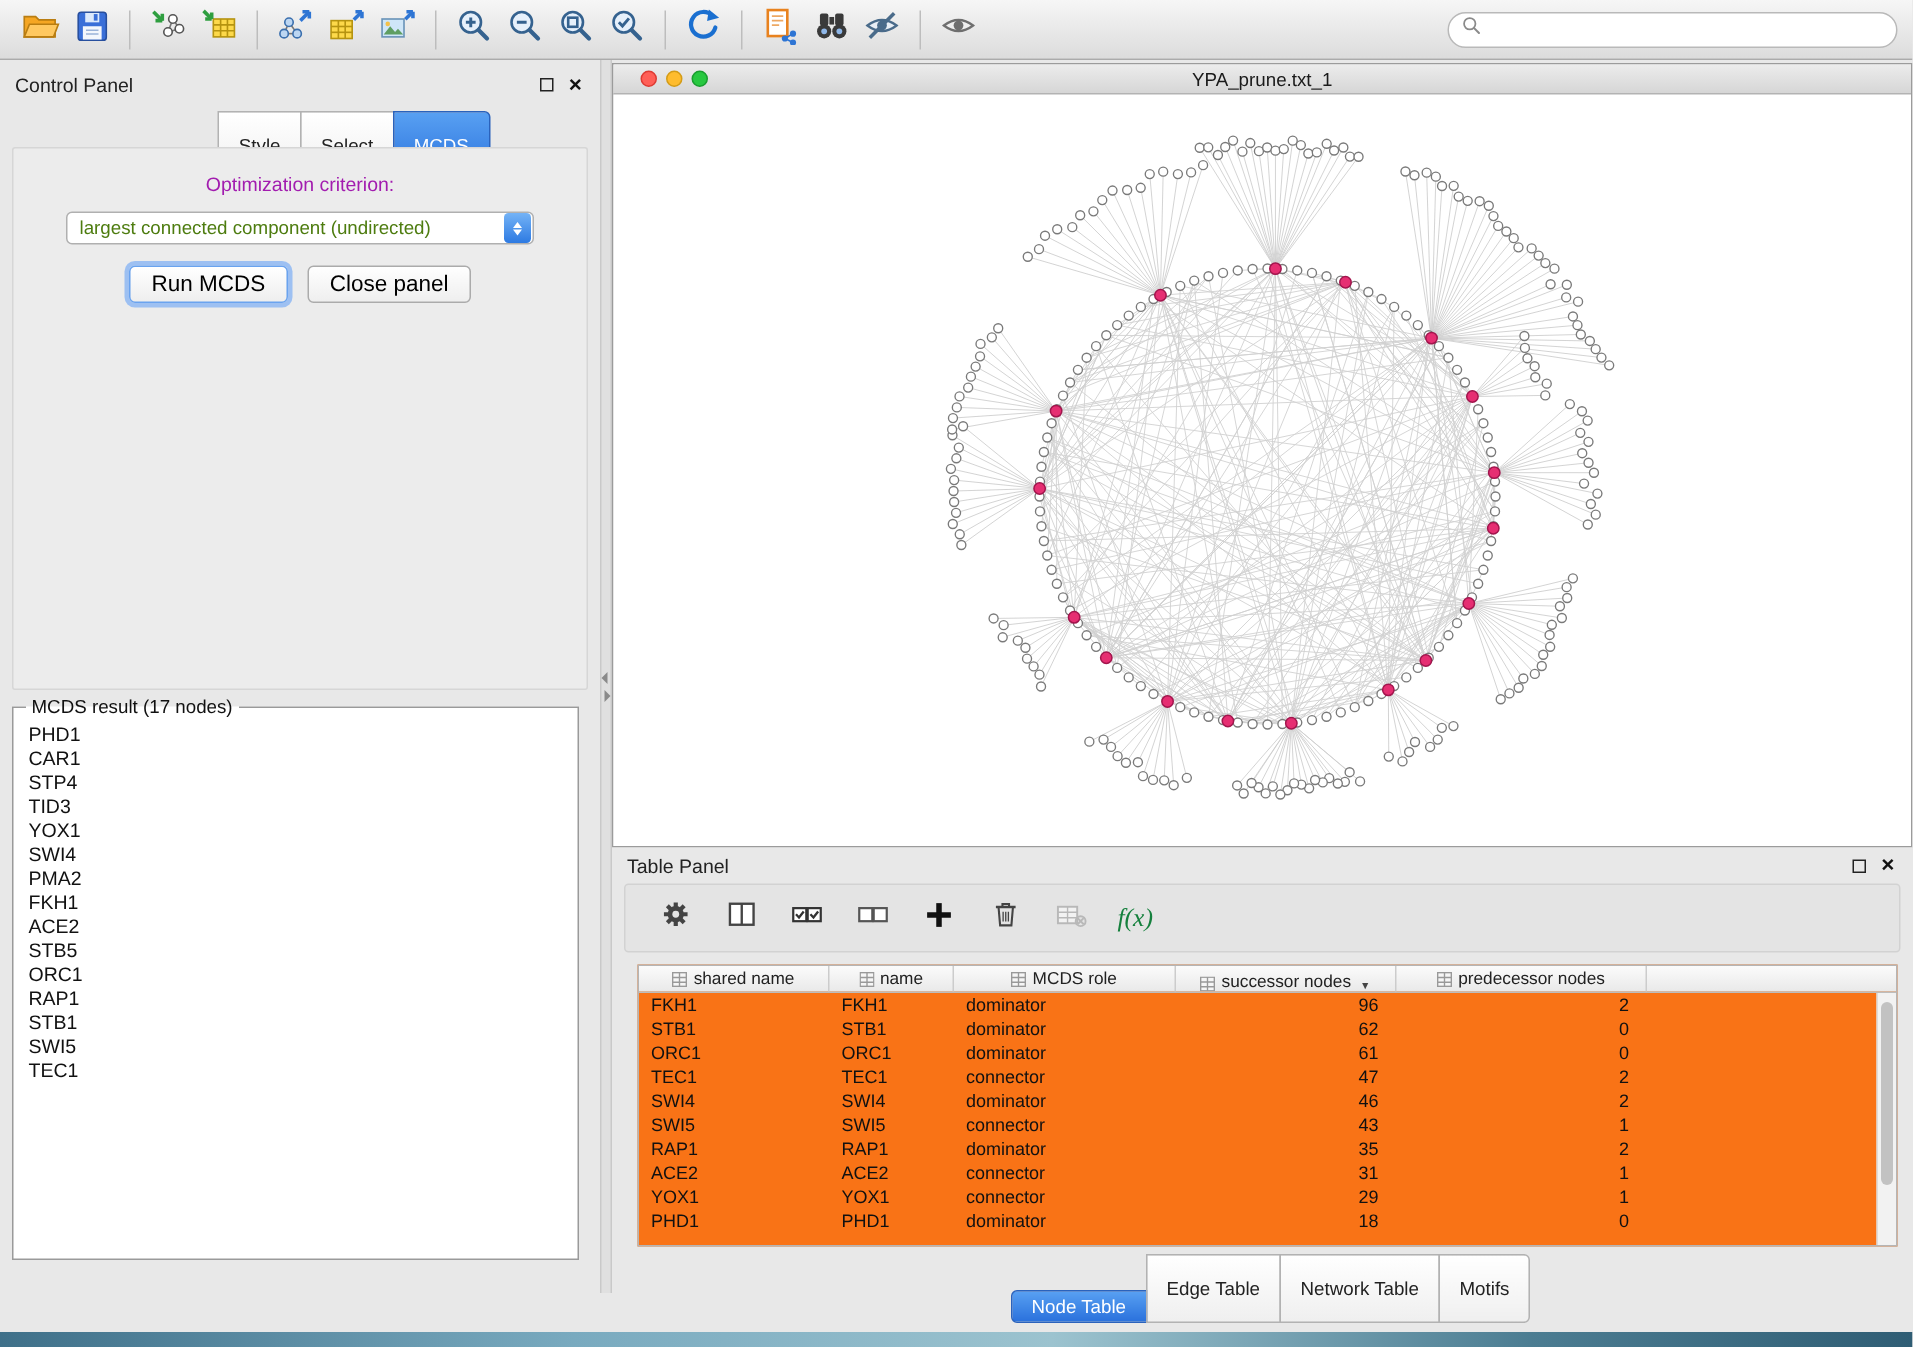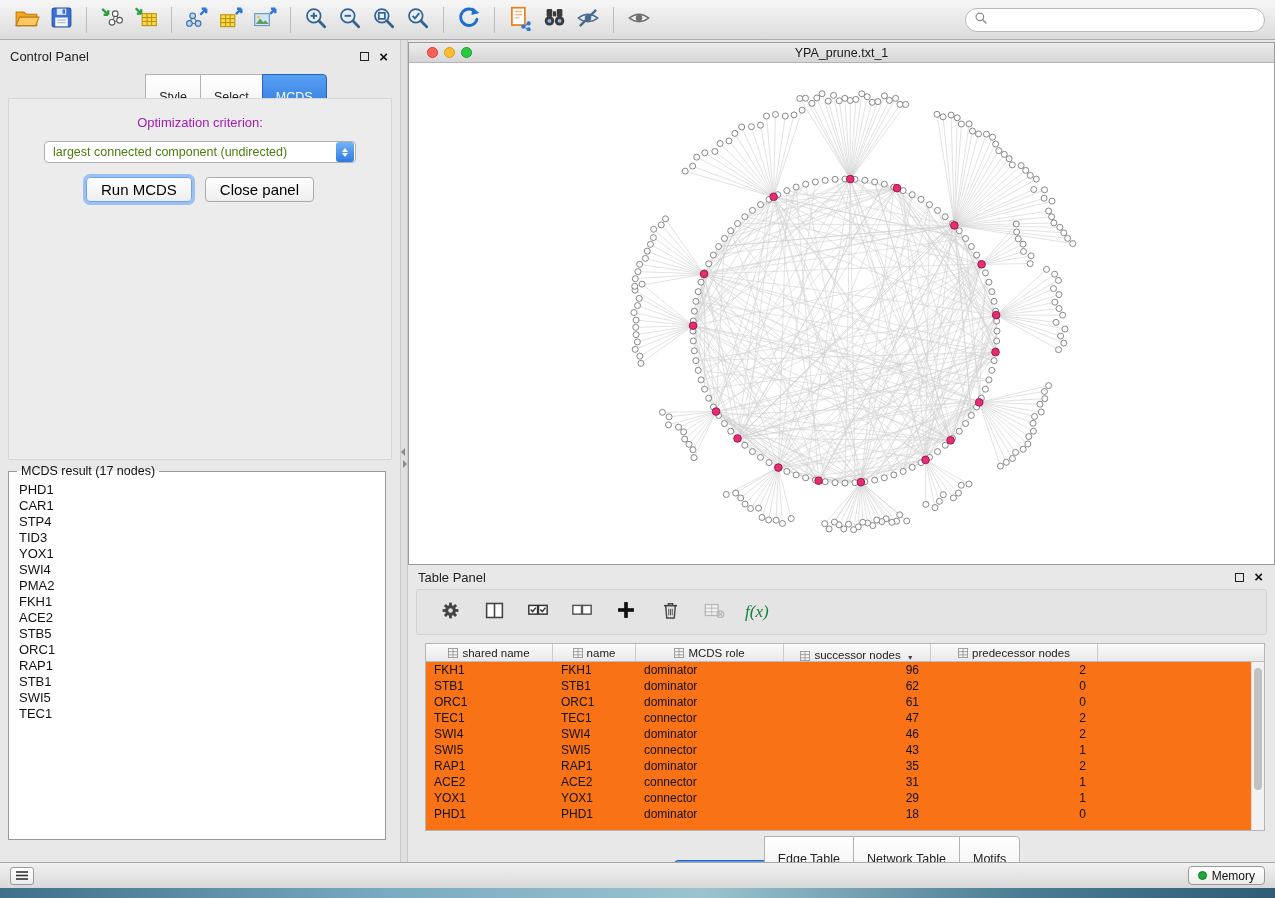--- a/index.html
+++ b/index.html
@@ -1325,30 +1325,15 @@
         </div>
     </div>
     <div id="tp-tabs">
         <button class="seg-btn active">Node Table</button>
         <button class="seg-btn">Edge Table</button>
         <button class="seg-btn">Network Table</button>
         <button class="seg-btn">Motifs</button>
       </div>
   </div>
 
-  <div id="status-bar">
-    <span id="status-list-btn">
-      <span>
-        <svg width="14" height="11" viewBox="0 0 14 11">
-            <line x1="1" y1="2" x2="13" y2="2" stroke="#333" stroke-width="1.6"></line>
-            <line x1="1" y1="5.5" x2="13" y2="5.5" stroke="#333" stroke-width="1.6"></line>
-            <line x1="1" y1="9" x2="13" y2="9" stroke="#333" stroke-width="1.6"></line>
-          </svg>
-      </span>
-    </span>
-    <span id="memory-btn">
-      <span id="memory-dot"></span>
-      <span>Memory</span>
-    </span>
-  </div>
   <div id="desktop-strip"></div>
 
 </div>
 
 </body></html>

